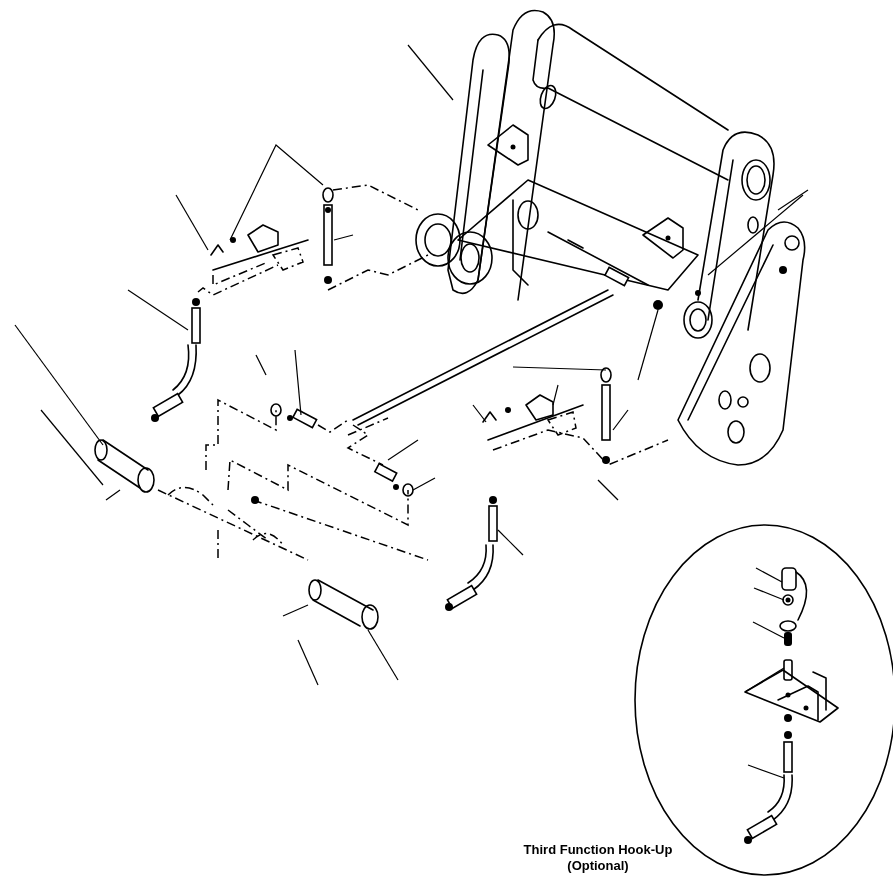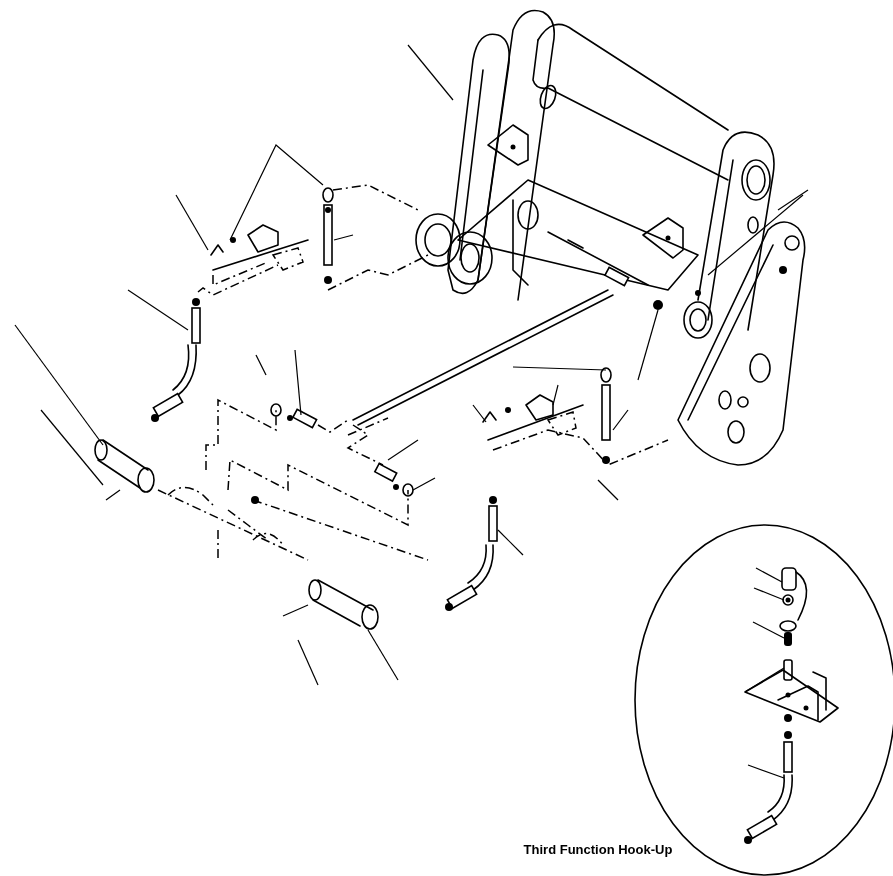--- a/index.html
+++ b/index.html
@@ -212,14 +212,15 @@
     <path class="ln" d="M784,775 Q786,805 765,820 L748,830"></path>
     <path class="ln" d="M776,775 Q778,800 760,812"></path>
     <rect class="fillw" x="740" y="822" width="28" height="10" transform="rotate(-30 754 827)"></rect>
     <circle class="blk" cx="740" cy="840" r="4"></circle>
     <path class="thin" d="M740,765 L776,778"></path>
   </g>
 </svg>
 
 <div class="caption">
   <div>Third Function Hook-Up</div>
+  <div>(Optional)</div>
 </div>
 </div>
 
 </body></html>

